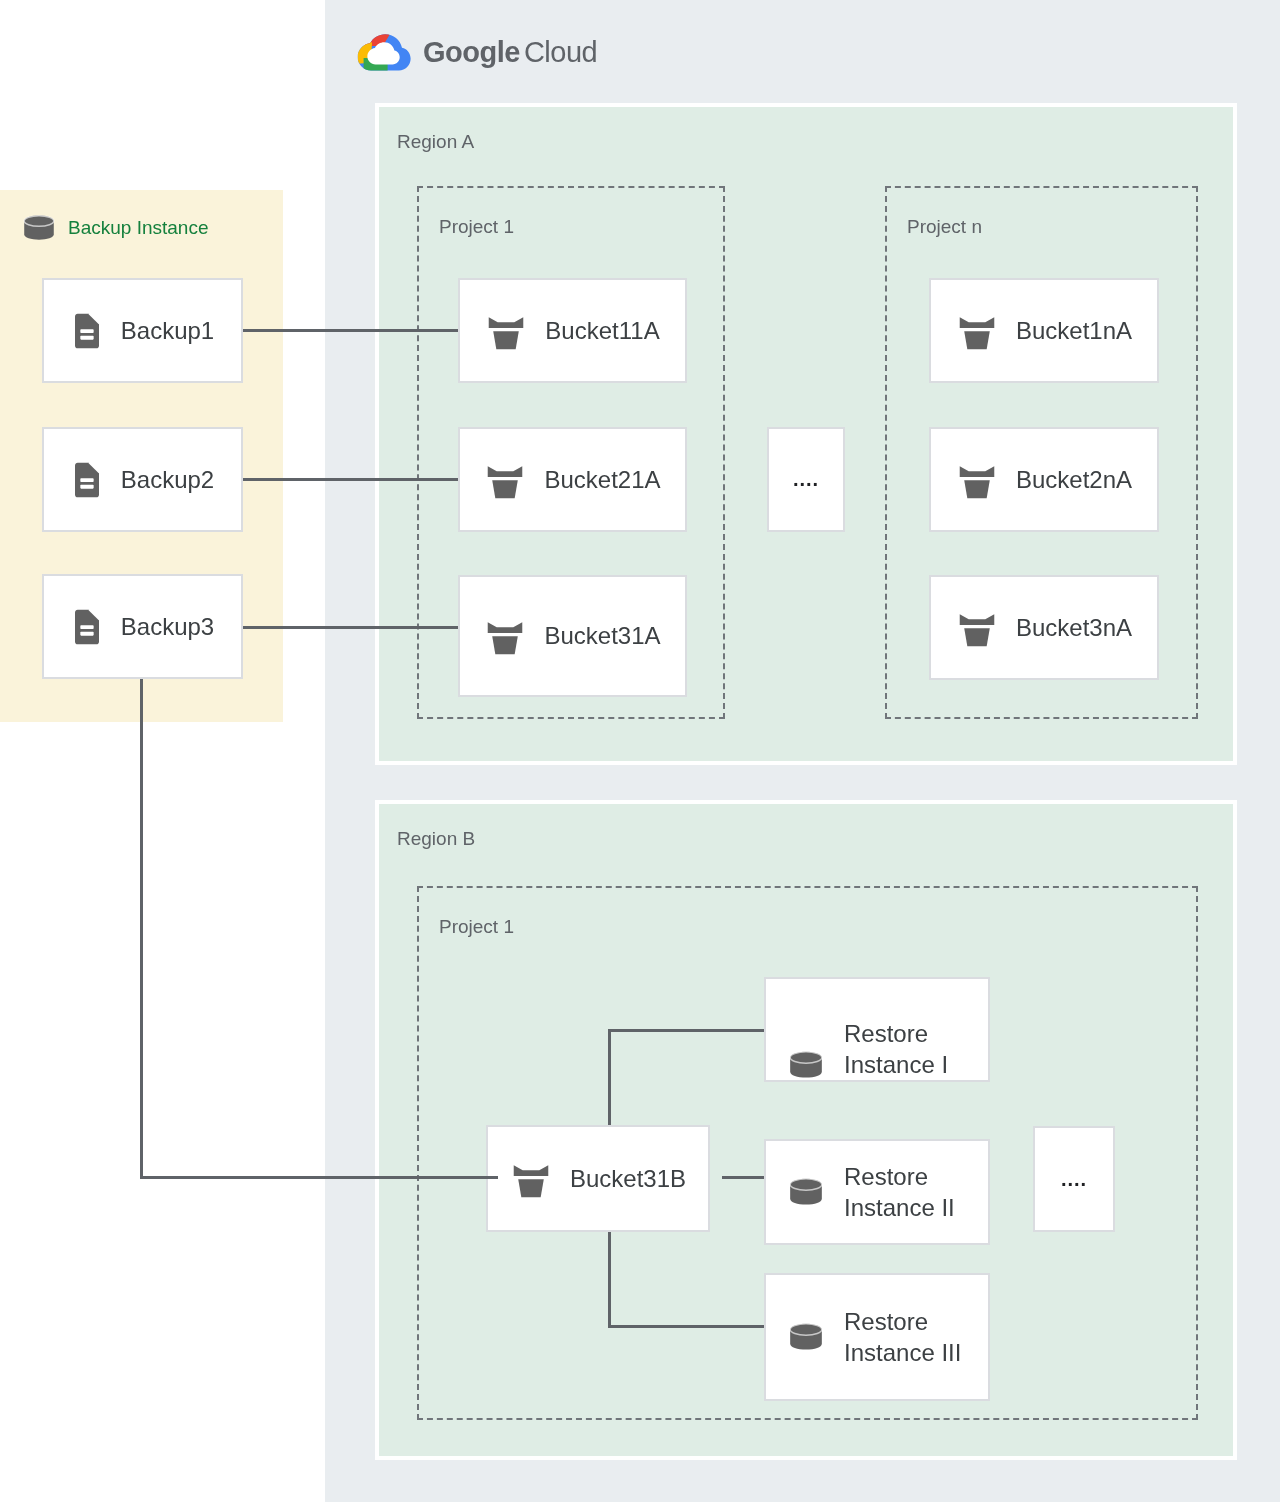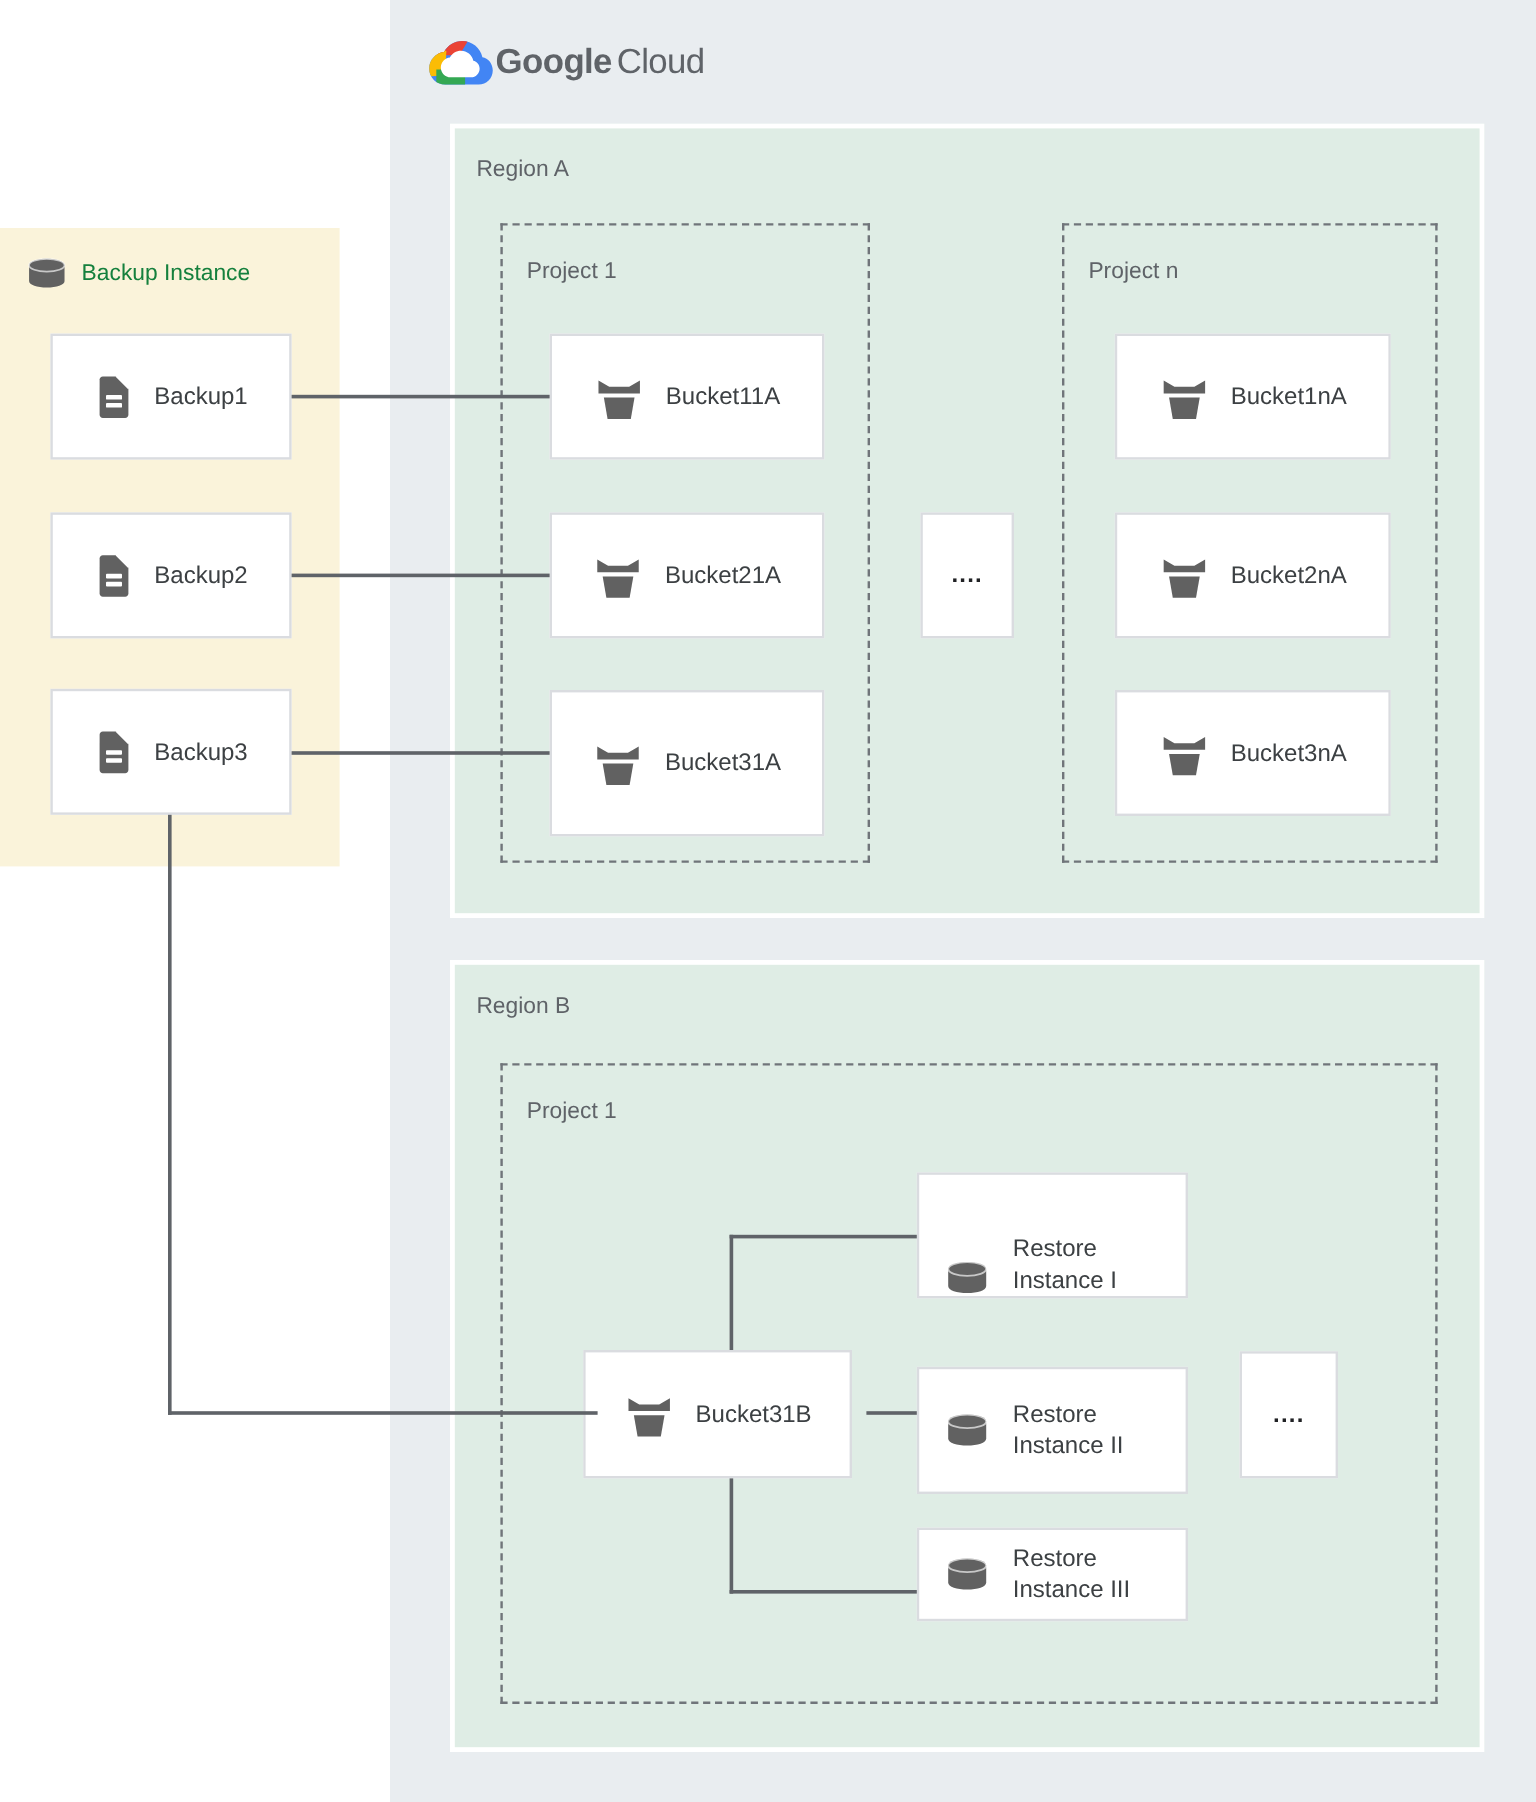--- a/index.html
+++ b/index.html
@@ -1,39 +1,39 @@
 <!DOCTYPE html>
 <html><head>
 <meta charset="utf-8">
 <style>
   * { margin:0; padding:0; box-sizing:border-box; }
   body { background:#fff; font-family:"Liberation Sans", sans-serif; }
   .page { position:relative; width:1280px; height:1502px; background:#ffffff; overflow:hidden; }
 
   .cloud-panel { position:absolute; left:325px; top:0; width:955px; height:1502px; background:#e9edf0; }
 
-  .logo { position:absolute; left:30px; top:28px; display:flex; align-items:center; }
+  .logo { position:absolute; left:30px; top:28px; display:flex; align-items:center; gap:10px; }
   .logo-text { font-size:29px; color:#5f6368; letter-spacing:-0.5px; }
   .logo-text .brand { font-weight:700; }
   .logo-text .product { font-weight:400; margin-left:4px; }
 
   .region { position:absolute; left:50px; width:862px; background:#dfede5; border:4px solid #ffffff;padding-left:48px; }
   .region-a { top:103px; height:662px; }
   .region-b { top:800px; height:660px; }
   .region-label { position:absolute; left:18px; top:24px; font-size:19px; color:#5f6368; }
 
   .project { position:absolute; border:2px dashed #70757a; }
   .project-label { position:absolute; left:20px; top:28px; font-size:19px; color:#5f6368; }
 
   .backup-panel { position:absolute; left:0; top:190px; width:283px; height:532px; background:#faf3da; }
   .panel-header { position:absolute; left:20px; top:24px; display:flex; align-items:center; gap:10px; }
   .panel-header .hdr-label { font-size:19px; color:#15803d; }
 
   .node { position:absolute; background:#ffffff; border:2px solid #dadce0; display:flex; align-items:center; justify-content:center; gap:18px; }
-  .node-label { font-size:20px; color:#3c4043; line-height:1.3; }
+  .node-label { font-size:24px; color:#3c4043; line-height:1.3; }
   .node--restore .node-label { width:124px; }
   .node--dots { justify-content:center; }
   .dots-label { font-size:20px; font-weight:700; color:#202124; letter-spacing:1px; }
 
   .icon { display:flex; align-items:center; justify-content:center; color:#616161; }
 
   .line { position:absolute; background:#5f6368; z-index:2; }
 
   svg.sym-defs { position:absolute; width:0; height:0; }
 </style>
@@ -175,21 +175,21 @@
                 <use href="#sym-db"></use>
               </svg>
             </span>
           <span class="node-label">Restore Instance II</span>
         </div>
 
         <div class="node node--dots" style="left:614px; top:238px; width:82px; height:106px;">
           <span class="dots-label">....</span>
         </div>
 
-        <div class="node node--restore" style="left:345px; top:385px; width:226px; height:78px;">
+        <div class="node node--restore" style="left:345px; top:385px; width:226px; height:128px;">
           <span class="icon">
               <svg width="40" height="30">
                 <use href="#sym-db"></use>
               </svg>
             </span>
           <span class="node-label">Restore Instance III</span>
         </div>
       </div>
     </div>
   </div>

